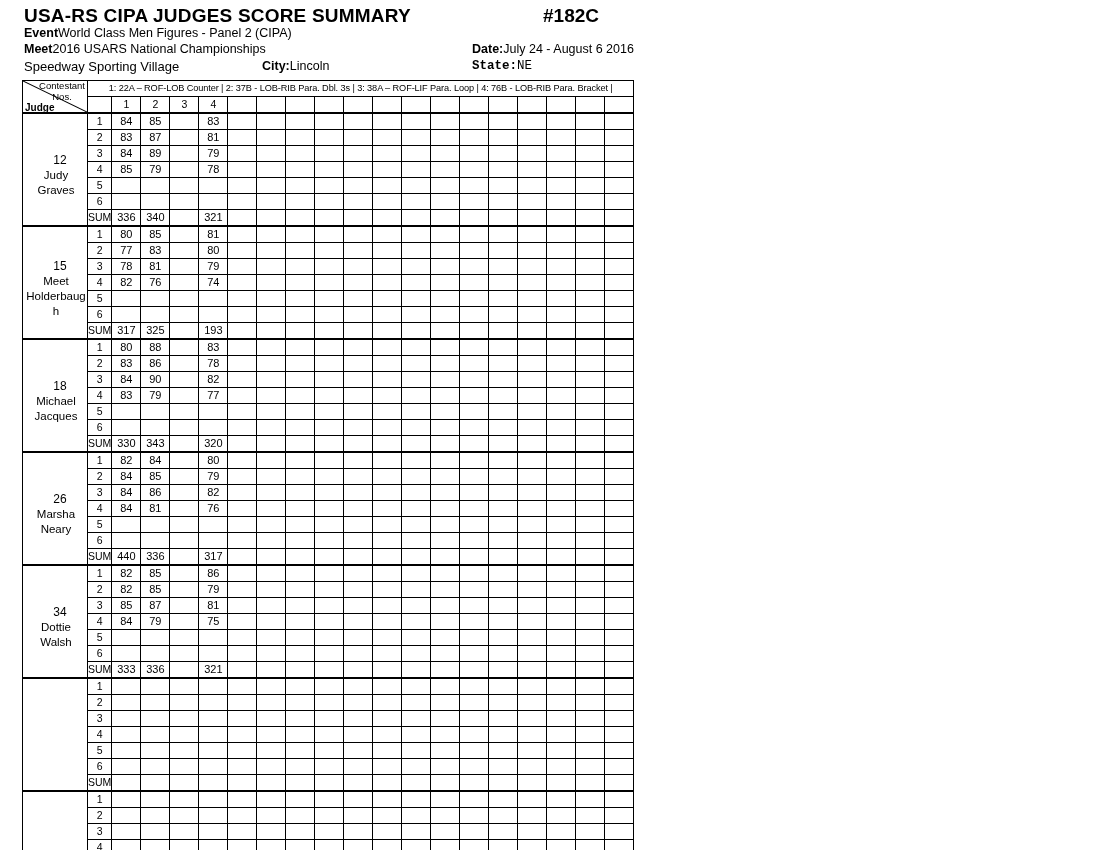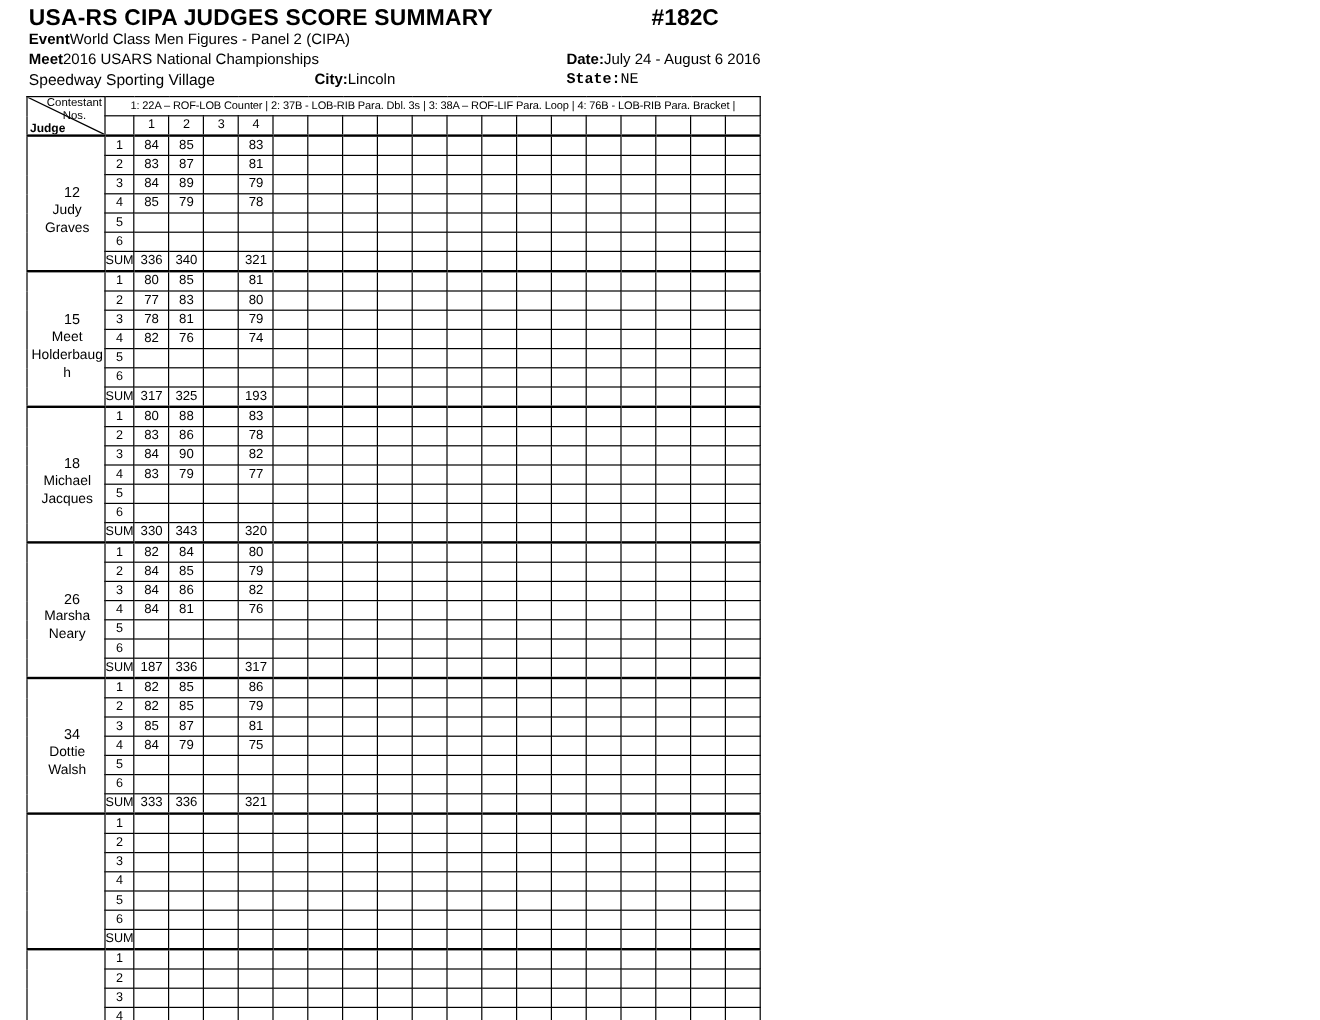--- a/index.html
+++ b/index.html
@@ -785,21 +785,21 @@
           <td class="score col-score"></td>
           <td class="score col-score"></td>
           <td class="score col-score"></td>
           <td class="score col-score"></td>
           <td class="score col-score"></td>
           <td class="score col-score"></td>
           <td class="score col-score"></td>
         </tr>
         <tr>
           <td class="sum-label col-row">SUM</td>
-          <td class="score col-score">187</td>
+          <td class="score col-score">440</td>
           <td class="score col-score">336</td>
           <td class="score col-score"></td>
           <td class="score col-score">317</td>
           <td class="score col-score"></td>
           <td class="score col-score"></td>
           <td class="score col-score"></td>
           <td class="score col-score"></td>
           <td class="score col-score"></td>
           <td class="score col-score"></td>
           <td class="score col-score"></td>

